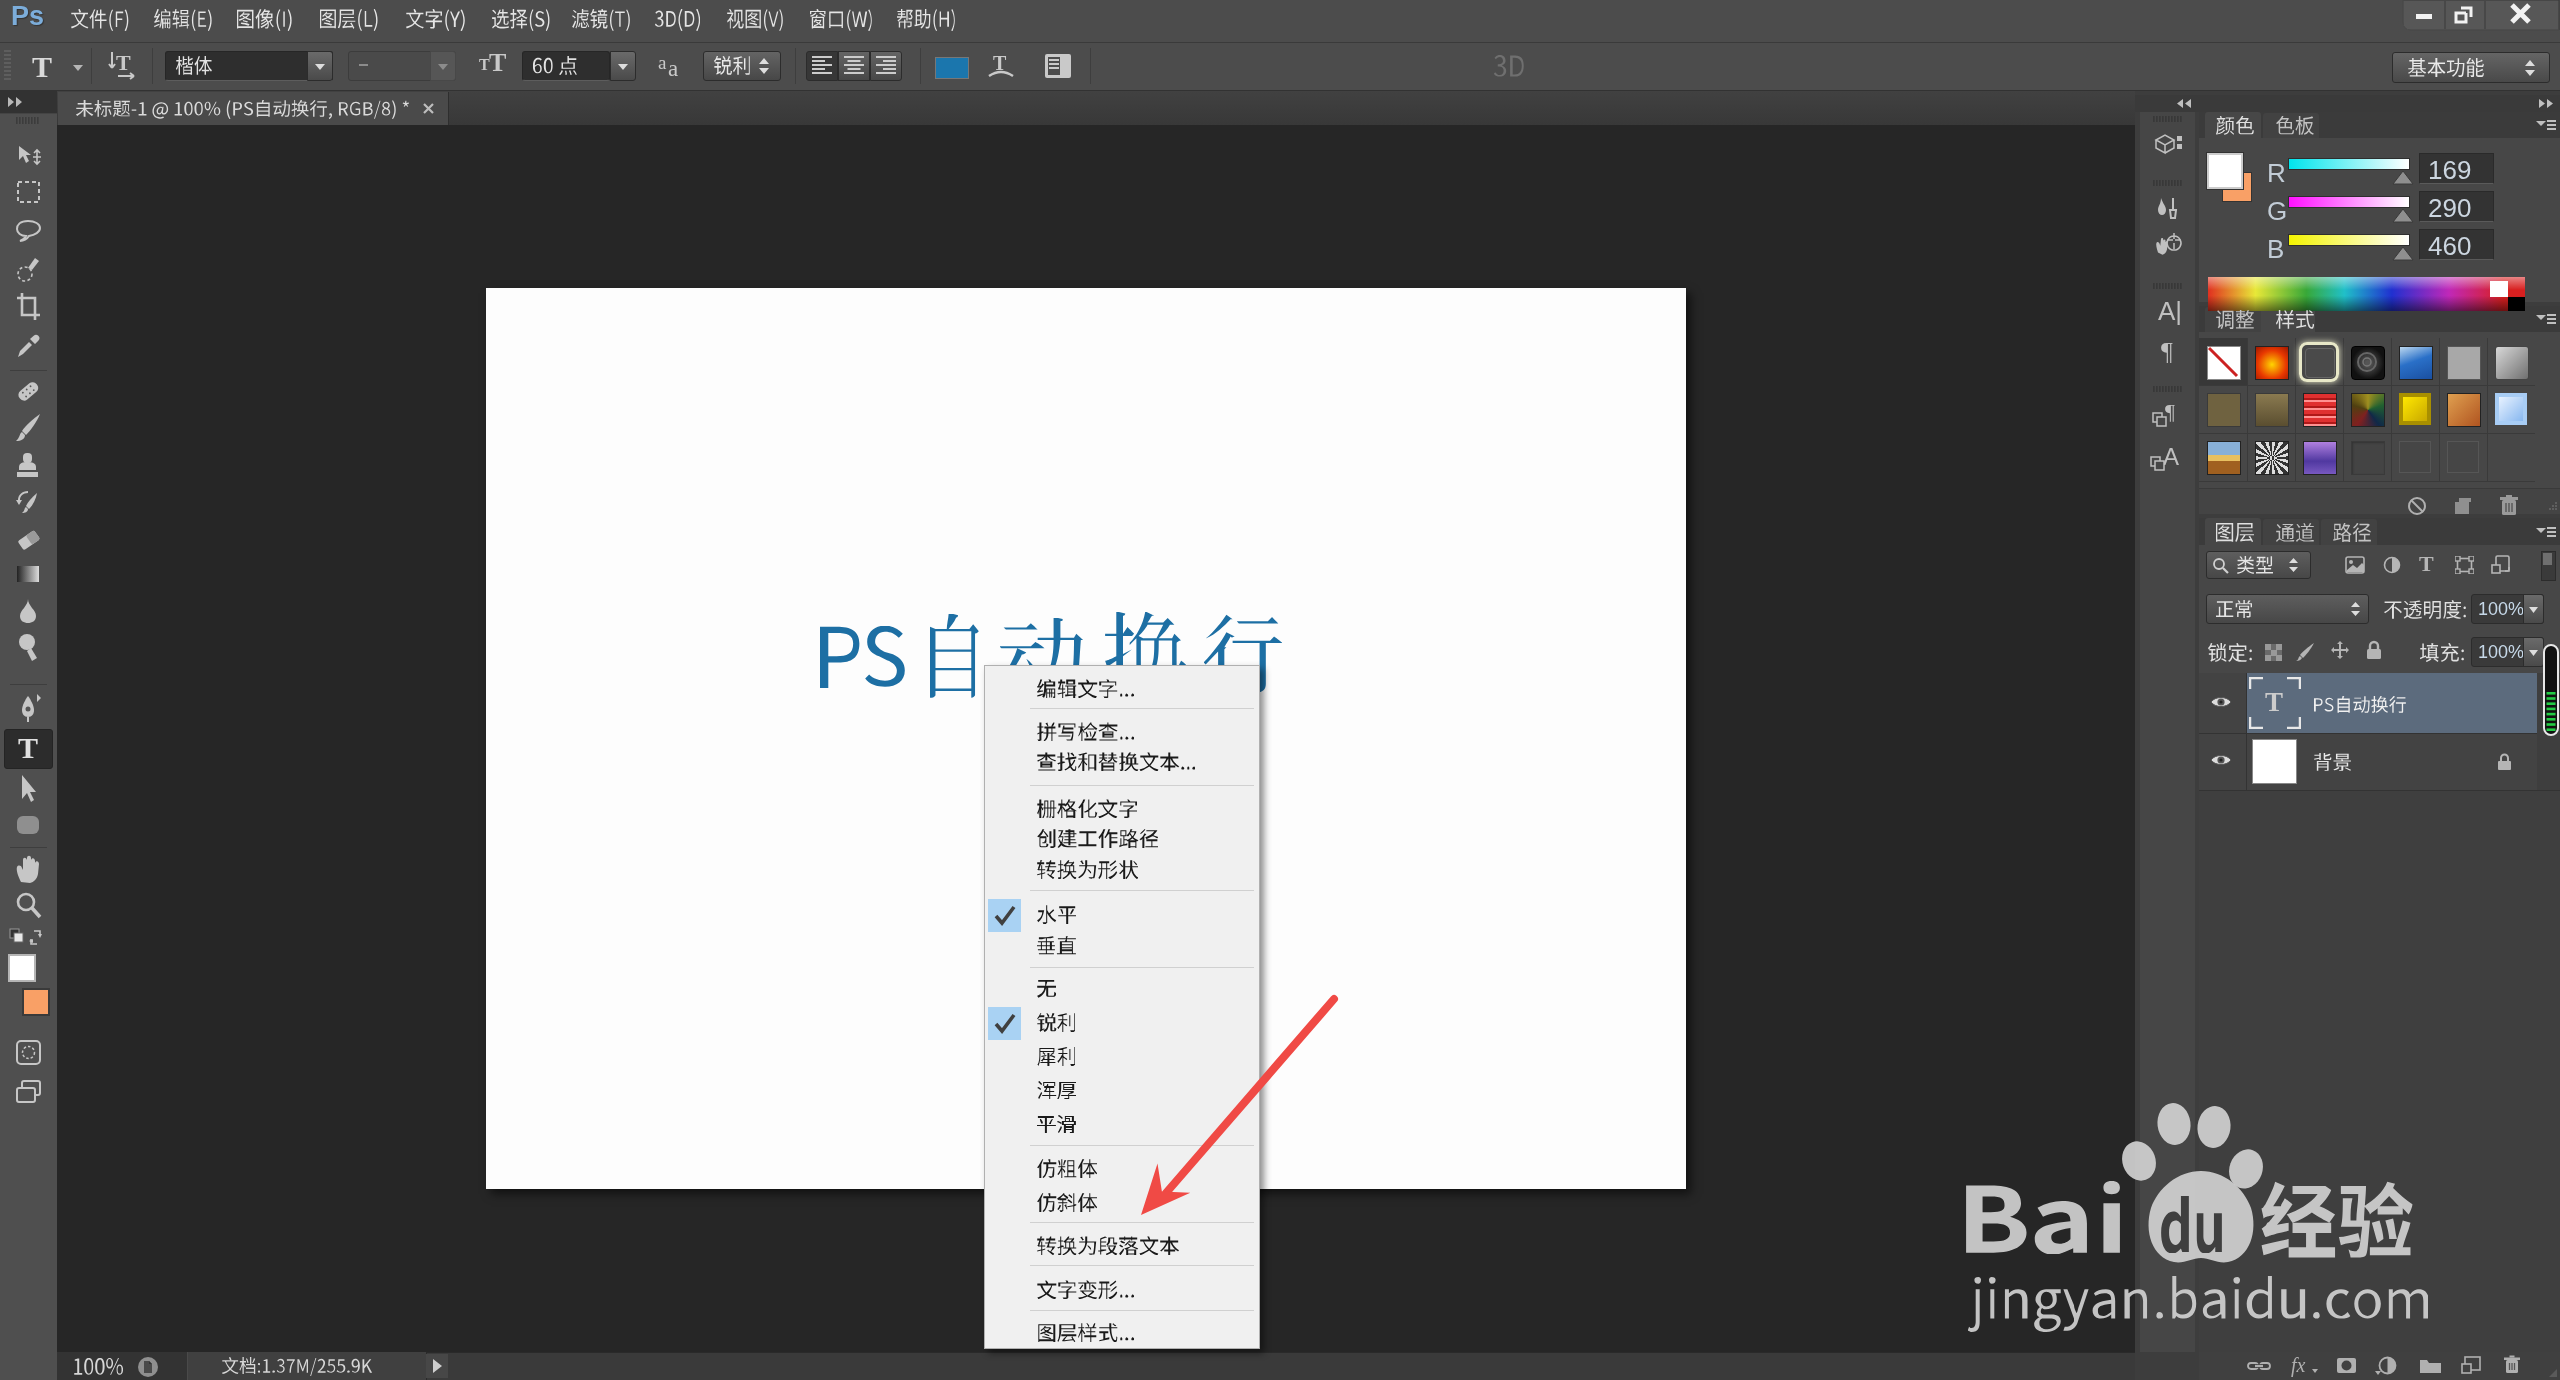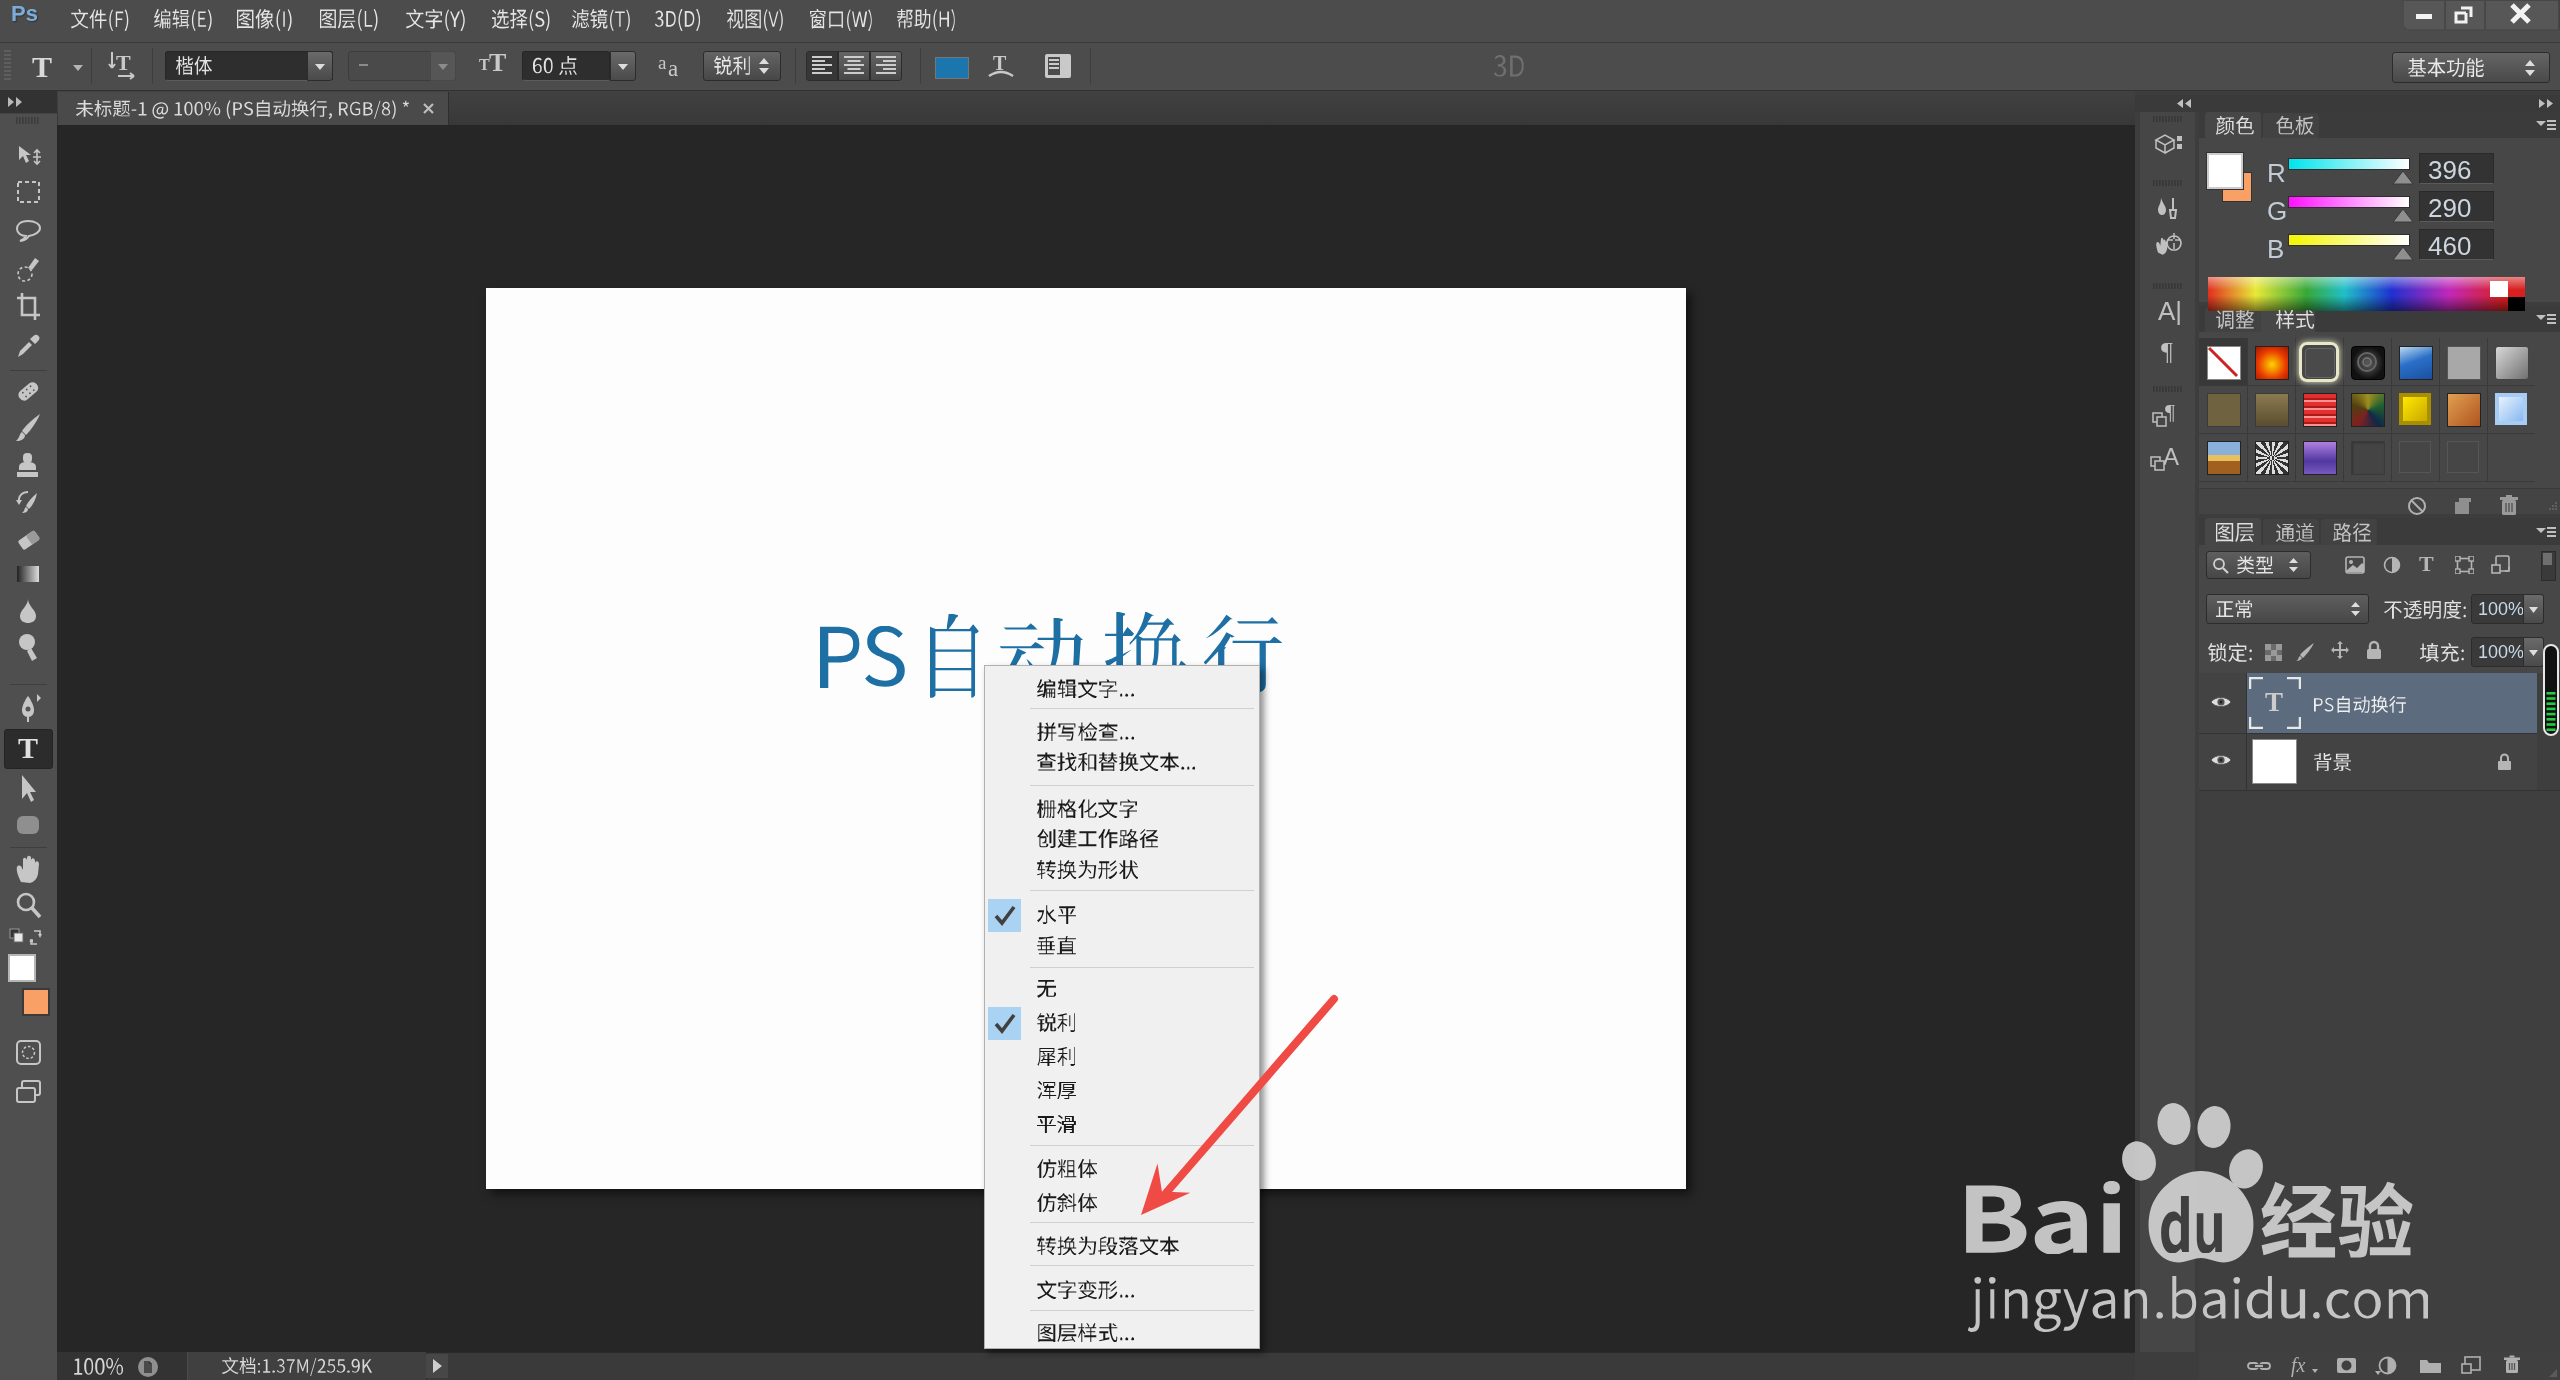--- a/index.html
+++ b/index.html
@@ -30,21 +30,21 @@
       <path d="M12 5 l0 3 3 0 Z" fill="#333"></path>
     </svg>
     <div style="position:absolute;left:187px;top:1352px;width:238px;height:28px;background:#404040;border-left:1px solid #4a4a4a;border-right:1px solid #2a2a2a"></div>
     <svg style="position:absolute;left:222.0px;top:1357.0px;z-index:6" width="150.0" height="19.0" viewBox="1.4 -33.9 341.2 41.0" preserveAspectRatio="none">
       <path d="M17 -33C18 -31 19 -28 20 -27L23 -28C23 -29 21 -32 20 -34ZM2 -27V-24H8C11 -18 14 -12 18 -8C14 -4 8 -2 1 0C2 1 3 2 3 3C10 1 16 -2 20 -6C25 -2 30 1 37 3C37 2 38 1 39 0C32 -1 27 -4 22 -8C26 -12 30 -17 32 -24H38V-27ZM20 -10C16 -14 13 -18 11 -24H28C26 -18 24 -14 20 -10Z M74 -31C73 -28 72 -24 70 -21L72 -21C74 -23 76 -27 77 -30ZM56 -30C57 -27 59 -23 59 -21L62 -22C61 -24 60 -28 58 -31ZM48 -34V-25H42V-22H47C46 -17 44 -10 41 -7C42 -6 42 -5 43 -4C44 -7 46 -12 48 -16V3H51V-17C52 -15 53 -12 54 -11L56 -14C55 -15 52 -19 51 -21V-22H56V-25H51V-34ZM55 -2V0H74V3H77V-19H68V-34H65V-19H56V-16H74V-11H56V-8H74V-2Z M86 -16C87 -16 88 -17 88 -18C88 -20 87 -21 86 -21C84 -21 83 -20 83 -18C83 -17 84 -16 86 -16ZM86 0C87 0 88 -1 88 -2C88 -4 87 -5 86 -5C84 -5 83 -4 83 -2C83 -1 84 0 86 0Z M95 0H111V-3H105V-29H102C100 -28 99 -28 96 -27V-25H101V-3H95Z M119 0C120 0 122 -1 122 -2C122 -4 120 -5 119 -5C117 -5 116 -4 116 -2C116 -1 117 0 119 0Z M135 0C140 0 144 -3 144 -8C144 -12 142 -14 138 -15V-16C141 -17 143 -19 143 -22C143 -27 140 -30 135 -30C132 -30 129 -28 127 -26L129 -24C130 -26 132 -27 135 -27C138 -27 140 -25 140 -22C140 -19 138 -17 132 -17V-14C138 -14 141 -12 141 -8C141 -5 138 -2 135 -2C131 -2 129 -4 128 -6L126 -4C128 -1 130 0 135 0Z M155 0H158C159 -12 160 -18 167 -27V-29H149V-26H163C157 -18 155 -11 155 0Z M173 0H176V-16C176 -19 176 -22 176 -25H176L178 -18L184 -3H186L192 -18L194 -25H194C194 -22 194 -19 194 -16V0H197V-29H193L187 -14C187 -12 186 -10 185 -8H185C184 -10 184 -12 183 -14L177 -29H173Z M202 7H204L216 -32H214Z M219 0H237V-3H229C228 -3 226 -3 224 -3C231 -9 236 -15 236 -21C236 -26 232 -30 227 -30C224 -30 221 -28 219 -26L221 -24C222 -25 224 -27 227 -27C230 -27 232 -24 232 -21C232 -16 228 -10 219 -2Z M250 0C255 0 259 -3 259 -10C259 -16 255 -19 250 -19C249 -19 247 -18 246 -18L247 -26H258V-29H244L243 -16L245 -14C246 -16 248 -16 250 -16C253 -16 256 -14 256 -9C256 -5 253 -2 249 -2C246 -2 244 -4 242 -6L240 -3C242 -1 245 0 250 0Z M272 0C277 0 282 -3 282 -10C282 -16 278 -19 273 -19C271 -19 270 -18 268 -18L269 -26H280V-29H266L265 -16L267 -14C268 -16 270 -16 272 -16C275 -16 278 -14 278 -9C278 -5 275 -2 272 -2C268 -2 266 -4 264 -6L262 -3C264 -1 267 0 272 0Z M289 0C291 0 292 -1 292 -2C292 -4 291 -5 289 -5C288 -5 286 -4 286 -2C286 -1 288 0 289 0Z M304 0C310 0 315 -4 315 -16C315 -25 310 -30 305 -30C300 -30 296 -26 296 -20C296 -14 300 -11 305 -11C307 -11 310 -12 311 -15C311 -6 308 -2 304 -2C302 -2 300 -3 299 -5L297 -2C299 -1 301 0 304 0ZM311 -18C309 -15 307 -14 305 -14C302 -14 300 -16 300 -20C300 -24 302 -27 305 -27C309 -27 311 -24 311 -18Z M321 0H325V-9L330 -15L338 0H343L332 -18L341 -29H337L325 -15H325V-29H321Z" fill="#d6d6d6"></path>
     </svg>
     <svg style="position:absolute;left:426px;top:1354px;z-index:6" width="22" height="24" viewBox="0 0 22 24">
       <rect width="22" height="24" fill="#474747"></rect>
       <path d="M7 5 L16 12 L7 19 Z" fill="#cfcfcf"></path>
     </svg>
-    <div style="position:absolute;left:11px;top:1px;font-family:'Liberation Sans',sans-serif;font-weight:bold;font-size:22px;color:#7cadda;z-index:6;text-shadow:1px 1px 1px #333">Ps</div>
+    <div style="position:absolute;left:11px;top:1px;font-family:'Liberation Sans',sans-serif;font-weight:bold;font-size:27px;color:#7cadda;z-index:6;text-shadow:1px 1px 1px #333">Ps</div>
     <svg style="position:absolute;left:71.0px;top:9.0px;z-index:6" width="57.5" height="22.0" viewBox="1.4 -33.9 124.0 41.7" preserveAspectRatio="none">
       <path d="M17 -33C18 -31 19 -28 20 -27L23 -28C23 -29 21 -32 20 -34ZM2 -27V-24H8C11 -18 14 -12 18 -8C14 -4 8 -2 1 0C2 1 3 2 3 3C10 1 16 -2 20 -6C25 -2 30 1 37 3C37 2 38 1 39 0C32 -1 27 -4 22 -8C26 -12 30 -17 32 -24H38V-27ZM20 -10C16 -14 13 -18 11 -24H28C26 -18 24 -14 20 -10Z M53 -14V-11H64V3H67V-11H78V-14H67V-22H76V-25H67V-33H64V-25H59C59 -27 60 -29 60 -31L57 -32C56 -26 55 -21 52 -18C53 -18 54 -17 55 -16C56 -18 57 -20 58 -22H64V-14ZM51 -33C49 -27 45 -21 41 -18C42 -17 43 -15 43 -14C44 -16 46 -18 47 -19V3H50V-24C51 -27 52 -30 54 -33Z M90 8 92 7C88 1 87 -6 87 -12C87 -19 88 -26 92 -32L90 -33C86 -27 84 -20 84 -12C84 -5 86 2 90 8Z M98 0H101V-13H112V-16H101V-26H114V-29H98Z M120 8C123 2 125 -5 125 -12C125 -20 123 -27 120 -33L117 -32C121 -26 122 -19 122 -12C122 -6 121 1 117 7Z" fill="#e4e4e4"></path>
     </svg>
     <svg style="position:absolute;left:154.0px;top:9.0px;z-index:6" width="57.6" height="22.0" viewBox="1.5 -33.8 125.4 41.7" preserveAspectRatio="none">
       <path d="M2 -2 2 1C6 -1 10 -2 14 -4L13 -6C9 -5 5 -3 2 -2ZM2 -17C3 -17 4 -17 8 -18C7 -15 5 -13 5 -13C4 -11 3 -10 2 -10C2 -9 3 -8 3 -7C4 -8 5 -8 14 -10C13 -11 13 -12 13 -13L7 -11C10 -15 12 -19 15 -24L12 -25C11 -24 11 -22 10 -21L5 -20C8 -24 10 -28 12 -33L9 -34C7 -29 4 -24 4 -22C3 -21 2 -20 2 -20C2 -19 2 -18 2 -17ZM25 -14V-8H22V-14ZM27 -14H30V-8H27ZM19 -16V3H22V-6H25V2H27V-6H30V2H32V-6H35V0C35 1 35 1 34 1C34 1 33 1 33 1C33 1 33 2 33 3C35 3 36 3 36 2C37 2 37 1 37 0V-16L35 -16ZM32 -14H35V-8H32ZM24 -33C25 -32 26 -30 26 -29H17V-21C17 -14 16 -6 13 1C13 1 14 2 15 2C19 -4 19 -13 19 -20H37V-29H29C29 -31 28 -32 27 -34ZM19 -27H34V-22H19Z M62 -30H73V-26H62ZM59 -32V-24H76V-32ZM43 -13C44 -14 45 -14 46 -14H50V-8L42 -7L42 -4L50 -5V3H52V-6L57 -7L57 -9L52 -9V-14H56V-17H52V-23H50V-17H46C47 -19 48 -23 49 -26H56V-29H50C50 -30 50 -32 51 -33L48 -34C48 -32 47 -30 47 -29H42V-26H46C45 -23 45 -20 44 -19C44 -17 43 -16 42 -16C43 -15 43 -14 43 -13ZM73 -19V-15H62V-19ZM56 -3 56 0 73 -2V3H75V-2L78 -2L78 -5L75 -4V-19H78V-21H57V-19H60V-3ZM73 -13V-10H62V-13ZM73 -7V-4L62 -3V-7Z M90 8 92 7C88 1 87 -6 87 -12C87 -19 88 -26 92 -32L90 -33C86 -27 84 -20 84 -12C84 -5 86 2 90 8Z M98 0H115V-3H101V-14H112V-17H101V-26H114V-29H98Z M121 8C125 2 127 -5 127 -12C127 -20 125 -27 121 -33L119 -32C122 -26 124 -19 124 -12C124 -6 122 1 119 7Z" fill="#e4e4e4"></path>
     </svg>
     <svg style="position:absolute;left:237.0px;top:9.0px;z-index:6" width="54.7" height="22.0" viewBox="3.4 -33.6 111.7 41.4" preserveAspectRatio="none">
       <path d="M15 -11C18 -10 22 -9 24 -8L26 -10C24 -11 20 -12 16 -13ZM11 -6C16 -5 23 -4 27 -2L29 -5C25 -6 18 -8 12 -8ZM3 -32V3H6V2H34V3H37V-32ZM6 -1V-29H34V-1ZM17 -28C15 -25 11 -22 8 -20C8 -20 9 -19 10 -18C11 -19 12 -20 14 -21C15 -20 16 -18 18 -17C14 -16 10 -15 7 -14C8 -13 8 -12 8 -11C12 -12 16 -14 20 -16C24 -14 27 -13 31 -12C32 -13 32 -14 33 -14C29 -15 26 -16 23 -17C26 -19 28 -22 30 -24L28 -25L28 -25H17C18 -26 19 -27 19 -27ZM15 -22 15 -23H26C24 -21 22 -20 20 -19C18 -20 16 -21 15 -22Z M59 -28H67C66 -27 65 -26 64 -25H57C58 -26 59 -27 59 -28ZM60 -34C58 -30 55 -26 50 -23C51 -22 52 -22 52 -21C53 -22 54 -22 54 -23V-16H60C59 -15 56 -13 52 -12C52 -11 53 -10 53 -10C57 -11 59 -12 61 -14C62 -13 63 -13 63 -12C60 -10 55 -7 52 -6C52 -6 53 -5 53 -4C57 -5 61 -8 64 -10C65 -10 65 -9 65 -8C62 -5 56 -2 51 0C52 0 52 1 53 2C57 0 62 -2 66 -6C66 -3 66 -1 65 0C64 1 64 1 63 1C62 1 61 1 60 0C61 1 61 2 61 3C62 3 63 3 63 3C65 3 66 3 67 2C68 0 69 -4 68 -8L70 -9C71 -5 74 -1 77 1C77 0 78 -1 79 -1C76 -3 73 -6 72 -10C74 -11 75 -12 76 -13L74 -15C72 -14 70 -12 67 -10C66 -12 65 -14 63 -16L64 -16H76V-25H67C69 -27 70 -28 71 -30L69 -31L68 -31H61L62 -33ZM57 -23H64C64 -22 64 -20 62 -19H57ZM67 -23H73V-19H66C66 -20 66 -22 67 -23ZM50 -33C48 -27 45 -21 41 -18C42 -17 43 -15 43 -14C44 -16 45 -17 46 -19V3H49V-24C51 -26 52 -30 53 -33Z M90 8 92 7C88 1 87 -6 87 -12C87 -19 88 -26 92 -32L90 -33C86 -27 84 -20 84 -12C84 -5 86 2 90 8Z M98 0H101V-29H98Z M109 8C113 2 115 -5 115 -12C115 -20 113 -27 109 -33L107 -32C110 -26 112 -19 112 -12C112 -6 110 1 107 7Z" fill="#e4e4e4"></path>
     </svg>
     <svg style="position:absolute;left:320.0px;top:9.0px;z-index:6" width="57.6" height="22.0" viewBox="3.4 -32.7 121.7 40.6" preserveAspectRatio="none">
@@ -495,21 +495,21 @@
       <rect x="11" y="9" width="9" height="2" fill="#c0c0c0"></rect>
     </svg>
     <div style="position:absolute;left:2207px;top:153px;width:32px;height:32px;background:#fff;border:2px solid #ccc;outline:1px solid #333;z-index:7"></div>
     <div style="position:absolute;left:2222px;top:172px;width:28px;height:28px;background:#f9a066;border:1px solid #333;z-index:6"></div>
     <div style="position:absolute;left:2267px;top:158px;font-family:'Liberation Sans',sans-serif;font-size:26px;color:#c2ccd6;z-index:6">R</div>
     <div style="position:absolute;left:2288px;top:158px;width:120px;height:10px;background:linear-gradient(to right,#00e4ec,#ffffff);border:1px solid #2e2e2e;z-index:6"></div>
     <svg style="position:absolute;left:2391px;top:170px;z-index:7" width="24" height="15" viewBox="0 0 24 15">
       <path d="M12 1 L22 14 L2 14 Z" fill="#8f8f8f" stroke="#3a3a3a"></path>
     </svg>
     <div style="position:absolute;left:2419px;top:153px;width:75px;height:31px;background:#333;border:1px solid #2a2a2a;border-bottom-color:#5a5a5a;box-sizing:border-box;z-index:6"></div>
-    <div style="position:absolute;left:2428px;top:155px;font-family:'Liberation Sans',sans-serif;font-size:26px;color:#ccd6e0;z-index:7">396</div>
+    <div style="position:absolute;left:2428px;top:155px;font-family:'Liberation Sans',sans-serif;font-size:26px;color:#ccd6e0;z-index:7">169</div>
     <div style="position:absolute;left:2267px;top:196px;font-family:'Liberation Sans',sans-serif;font-size:26px;color:#c2ccd6;z-index:6">G</div>
     <div style="position:absolute;left:2288px;top:196px;width:120px;height:10px;background:linear-gradient(to right,#ff10ff,#ffffff);border:1px solid #2e2e2e;z-index:6"></div>
     <svg style="position:absolute;left:2391px;top:208px;z-index:7" width="24" height="15" viewBox="0 0 24 15">
       <path d="M12 1 L22 14 L2 14 Z" fill="#8f8f8f" stroke="#3a3a3a"></path>
     </svg>
     <div style="position:absolute;left:2419px;top:191px;width:75px;height:31px;background:#333;border:1px solid #2a2a2a;border-bottom-color:#5a5a5a;box-sizing:border-box;z-index:6"></div>
     <div style="position:absolute;left:2428px;top:193px;font-family:'Liberation Sans',sans-serif;font-size:26px;color:#ccd6e0;z-index:7">290</div>
     <div style="position:absolute;left:2267px;top:234px;font-family:'Liberation Sans',sans-serif;font-size:26px;color:#c2ccd6;z-index:6">B</div>
     <div style="position:absolute;left:2288px;top:234px;width:120px;height:10px;background:linear-gradient(to right,#f4f400,#ffffff);border:1px solid #2e2e2e;z-index:6"></div>
     <svg style="position:absolute;left:2391px;top:246px;z-index:7" width="24" height="15" viewBox="0 0 24 15">

